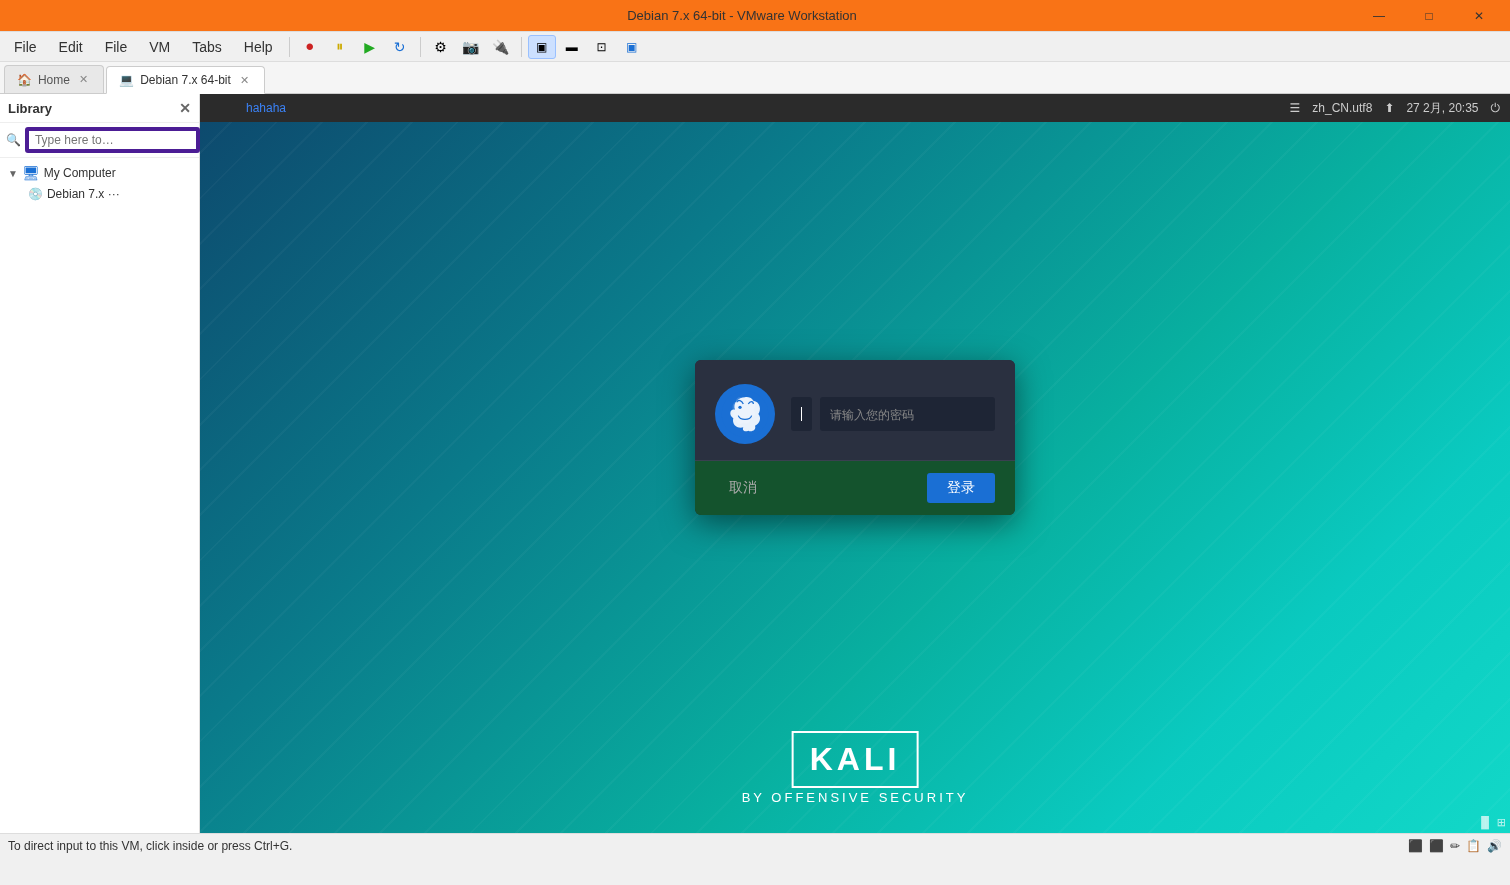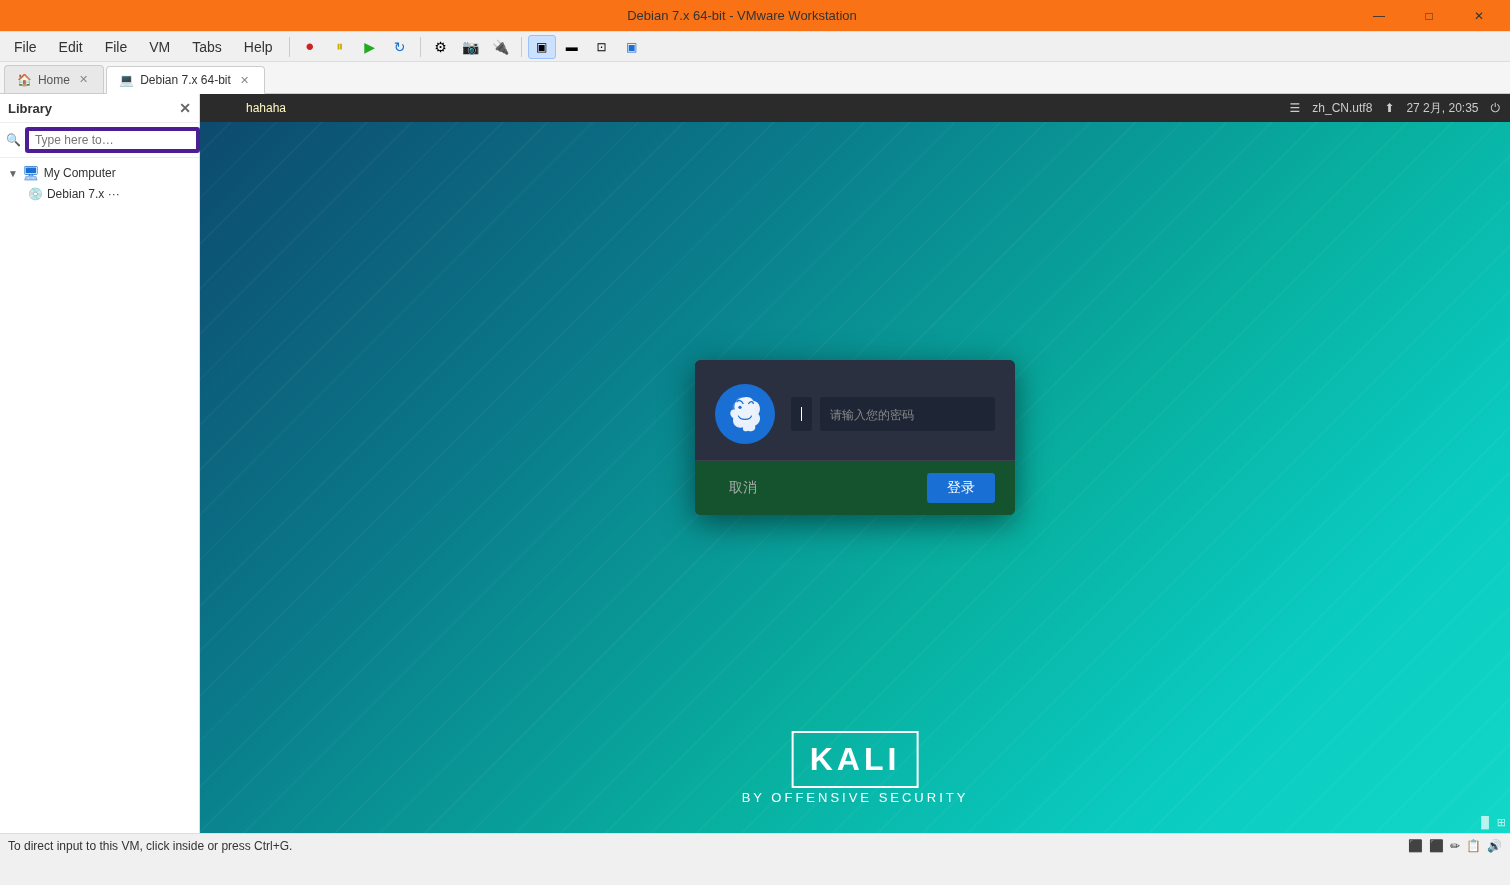--- a/index.html
+++ b/index.html
@@ -189,21 +189,21 @@
     }
     #vm-topbar {
       height: 28px;
       background: #2b2b2b;
       display: flex;
       align-items: center;
       justify-content: space-between;
       padding: 0 10px;
     }
     #vm-hostname {
-      color: #fef9c3;
+      color: #3b82f6;
       font-size: 12px;
       padding-left: 36px;
     }
     #vm-topbar-right {
       display: flex;
       align-items: center;
       gap: 12px;
       color: #ccc;
       font-size: 12px;
     }

